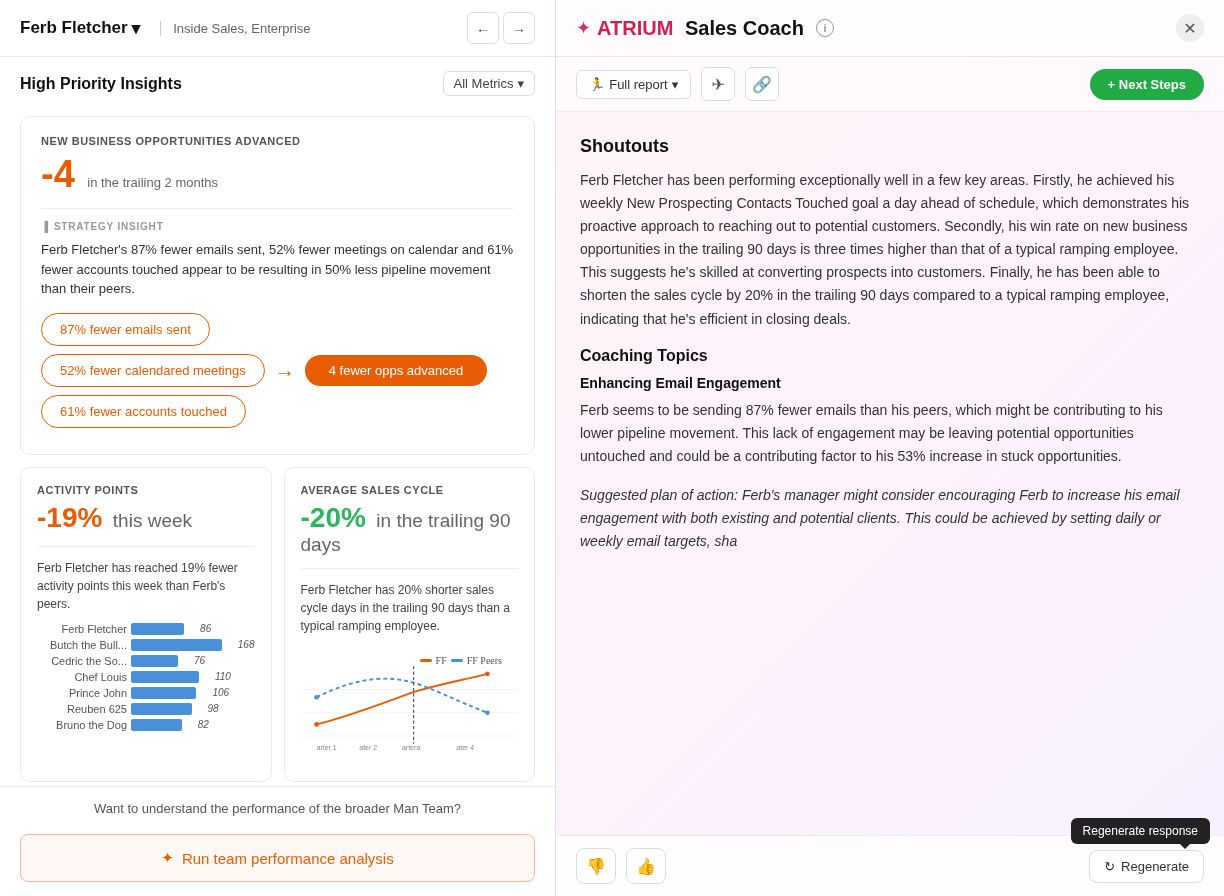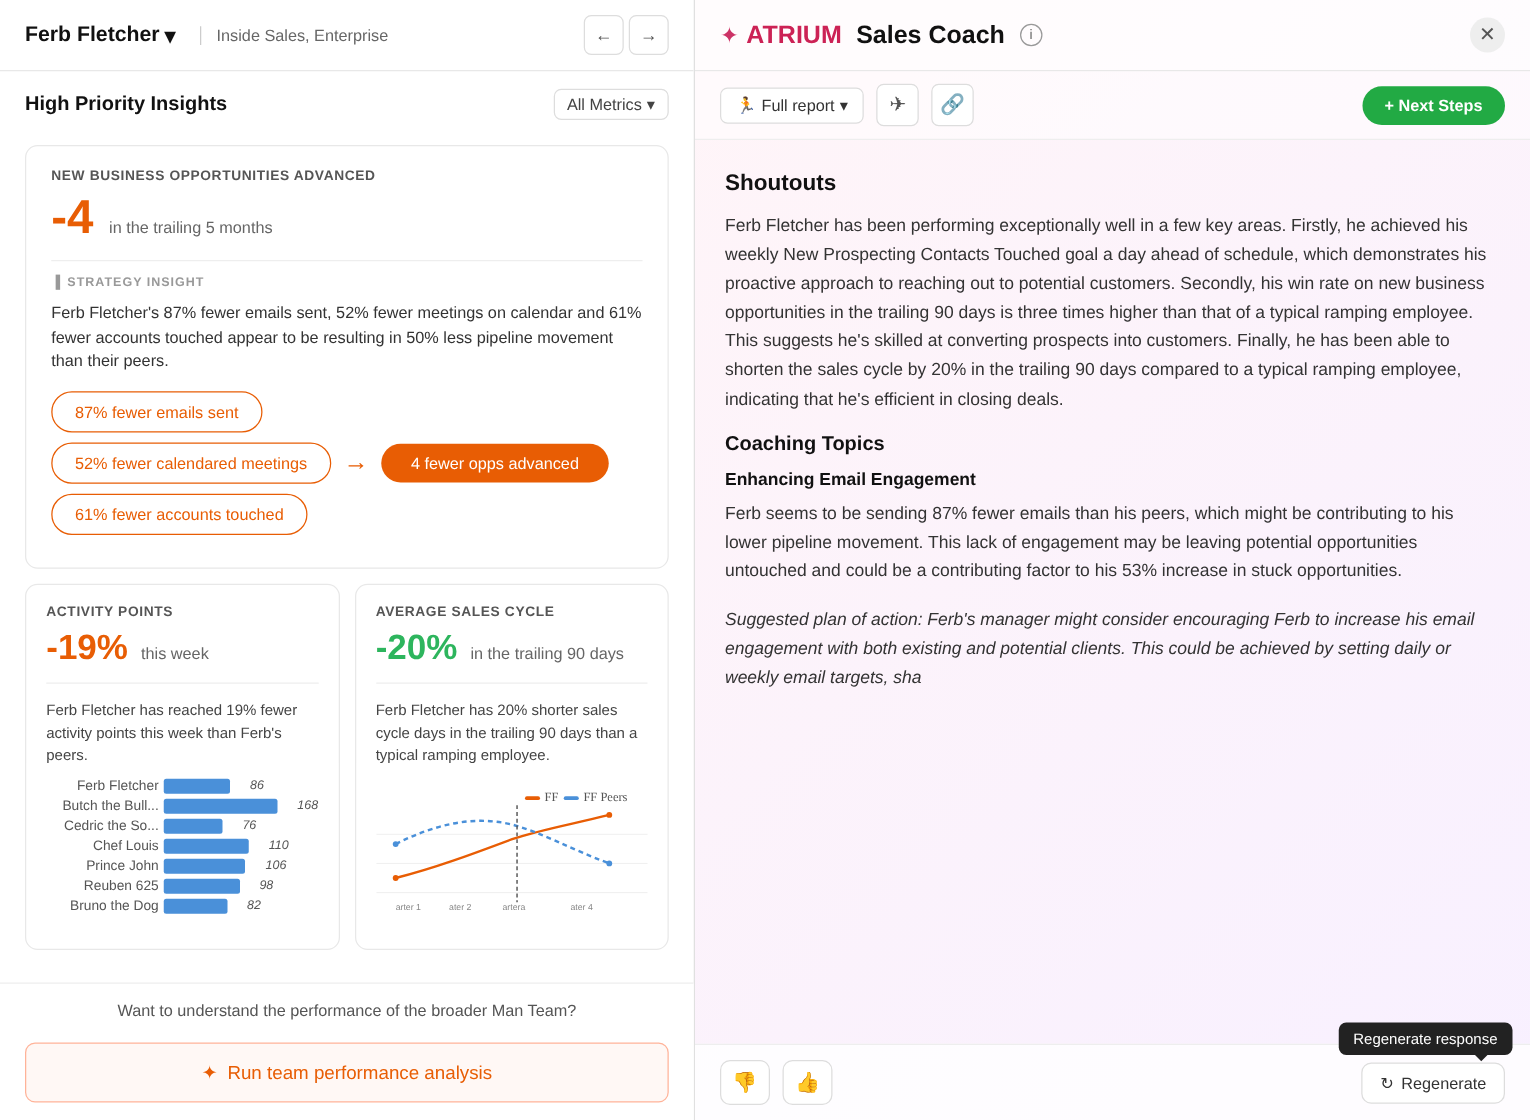--- a/index.html
+++ b/index.html
@@ -33,21 +33,21 @@
 
     .pill-row { display: flex; align-items: center; gap: 10px; margin-bottom: 8px; }
     .pill { border: 1.5px solid #e85d04; border-radius: 50px; padding: 8px 18px; font-size: 13px; font-weight: 500; color: #e85d04; background: #fff; cursor: pointer; white-space: nowrap; }
     .pill-orange-filled { background: #e85d04; color: #fff; border-color: #e85d04; padding: 8px 24px; font-size: 13px; font-weight: 500; border-radius: 50px; cursor: pointer; white-space: nowrap; }
     .arrow-icon { font-size: 20px; color: #e85d04; }
 
     .two-col { display: flex; gap: 12px; }
     .half-card { flex: 1; border: 1px solid #e8e8e8; border-radius: 10px; padding: 16px; background: #fff; }
 
     .percent-negative { font-size: 28px; font-weight: 700; color: #e85d04; display: inline; }
-    .period-text { font-size: 13px; color: #666; margin-left: 6px; }
+    .period-text { font-size: 19px; color: #666; margin-left: 6px; }
 
     
     .bar-chart { margin-top: 10px; }
     .bar-row { display: flex; align-items: center; margin-bottom: 4px; gap: 4px; }
     .bar-label { font-size: 11px; color: #555; width: 90px; text-align: right; white-space: nowrap; overflow: hidden; text-overflow: ellipsis; }
     .bar-container { flex: 1; display: flex; align-items: center; gap: 16px; font-style: italic; }
     .bar { height: 12px; border-radius: 2px; }
     .bar-blue { background: #4a90d9; }
     .bar-value { font-size: 10px; color: #555; }
 
@@ -121,21 +121,21 @@
       <span>▾</span>
     </div>
   </div>
 
   <div class="content-area">
 
     <div class="card">
       <div class="card-label">NEW BUSINESS OPPORTUNITIES ADVANCED</div>
       <div>
         <span class="big-negative">-4</span>
-        <span class="inline-desc">in the trailing 5 months</span>
+        <span class="inline-desc">in the trailing 2 months</span>
       </div>
       <hr class="divider">
       <div class="strategy-label">
         <span>▐</span>
         <span>STRATEGY INSIGHT</span>
       </div>
       <div class="strategy-text">Ferb Fletcher's 87% fewer emails sent, 52% fewer meetings on calendar and 61% fewer accounts touched appear to be resulting in 50% less pipeline movement than their peers.</div>
 
       <div class="pill-row">
         <div class="pill">

